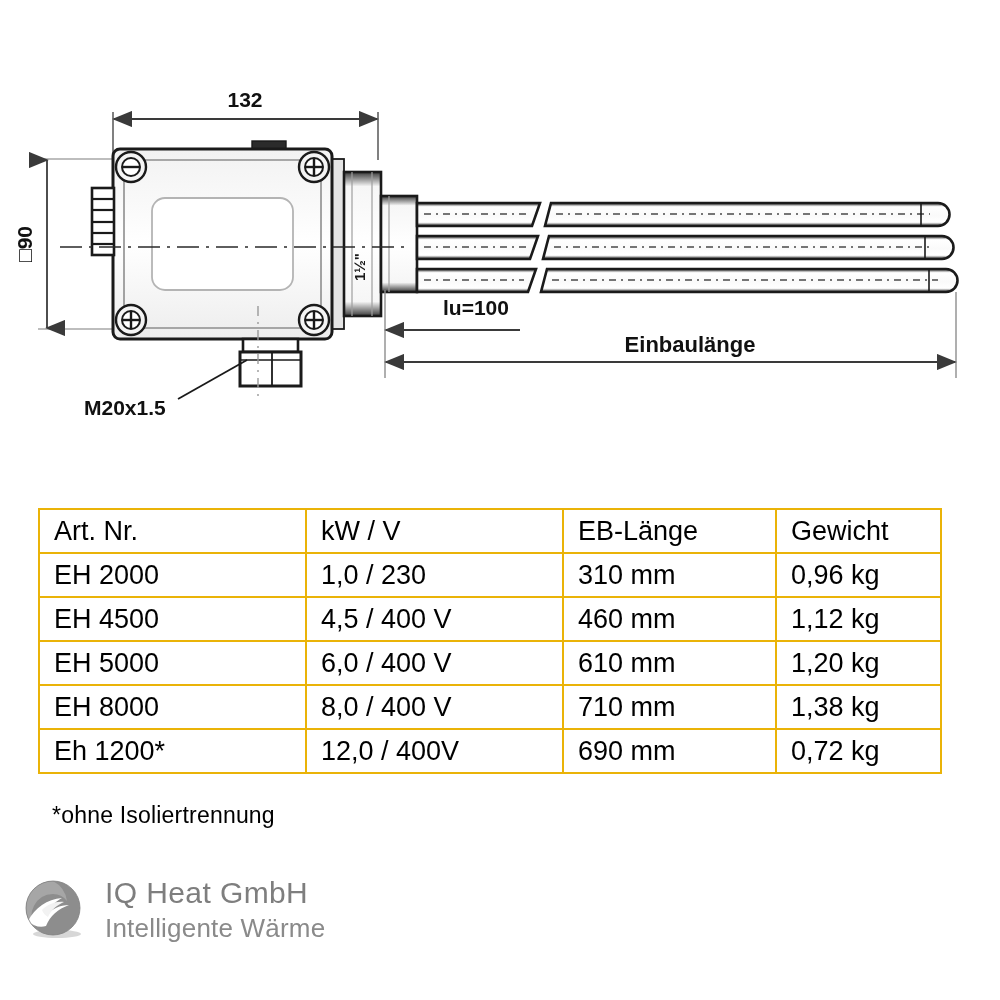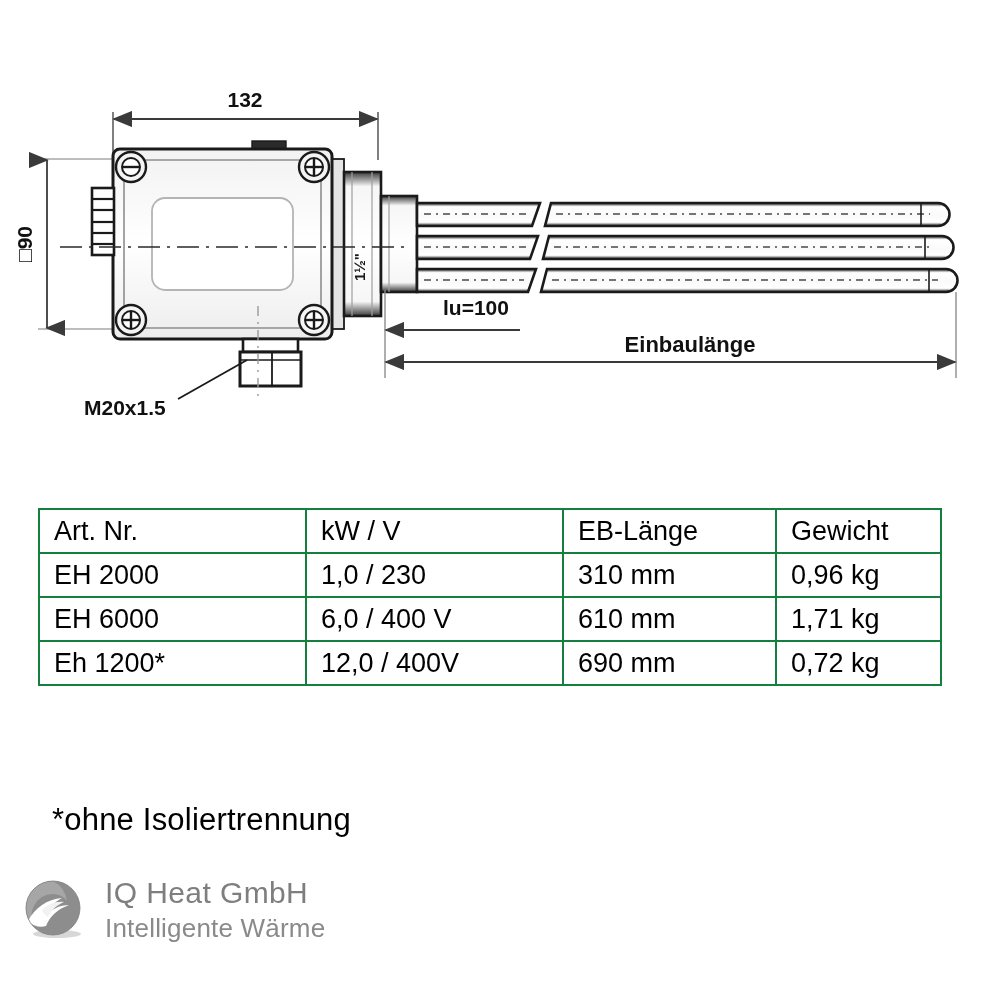--- a/index.html
+++ b/index.html
@@ -33,21 +33,21 @@
     left: 38px;
     top: 508px;
     width: 902px;
   }
   table.spec {
     border-collapse: collapse;
     width: 902px;
     table-layout: fixed;
   }
   table.spec td, table.spec th {
-    border: 2px solid #15803d;
+    border: 2px solid #eab308;
     padding: 2px 0 2px 14px;
     text-align: left;
     font-size: 27px;
     font-weight: 400;
     font-family: "Liberation Sans", sans-serif;
     height: 38px;
     line-height: 38px;
     color: #000000;
     white-space: nowrap;
     overflow: hidden;
@@ -57,21 +57,21 @@
   }
   col.c0 { width: 267px; }
   col.c1 { width: 257px; }
   col.c2 { width: 213px; }
   col.c3 { width: 165px; }
 
   #footnote {
     position: absolute;
     left: 52px;
     top: 802px;
-    font-size: 31px;
+    font-size: 23px;
     color: #000000;
     letter-spacing: 0.2px;
   }
 
   
   #logo-block {
     position: absolute;
     left: 22px;
     top: 876px;
     display: flex;
@@ -302,24 +302,36 @@
       </tr>
     </thead>
     <tbody>
       <tr>
         <td>EH 2000</td>
         <td>1,0 / 230</td>
         <td>310 mm</td>
         <td>0,96 kg</td>
       </tr>
       <tr>
-        <td>EH 6000</td>
+        <td>EH 4500</td>
+        <td>4,5 / 400 V</td>
+        <td>460 mm</td>
+        <td>1,12 kg</td>
+      </tr>
+      <tr>
+        <td>EH 5000</td>
         <td>6,0 / 400 V</td>
         <td>610 mm</td>
-        <td>1,71 kg</td>
+        <td>1,20 kg</td>
+      </tr>
+      <tr>
+        <td>EH 8000</td>
+        <td>8,0 / 400 V</td>
+        <td>710 mm</td>
+        <td>1,38 kg</td>
       </tr>
       <tr>
         <td>Eh 1200*</td>
         <td>12,0 / 400V</td>
         <td>690 mm</td>
         <td>0,72 kg</td>
       </tr>
     </tbody>
   </table>
 </div>

